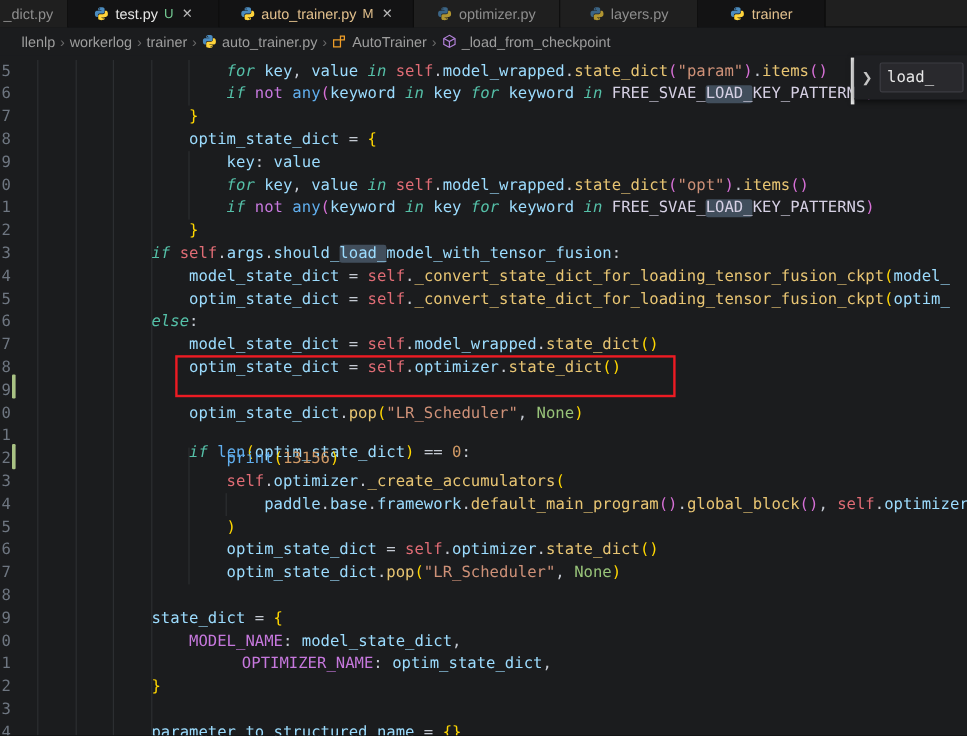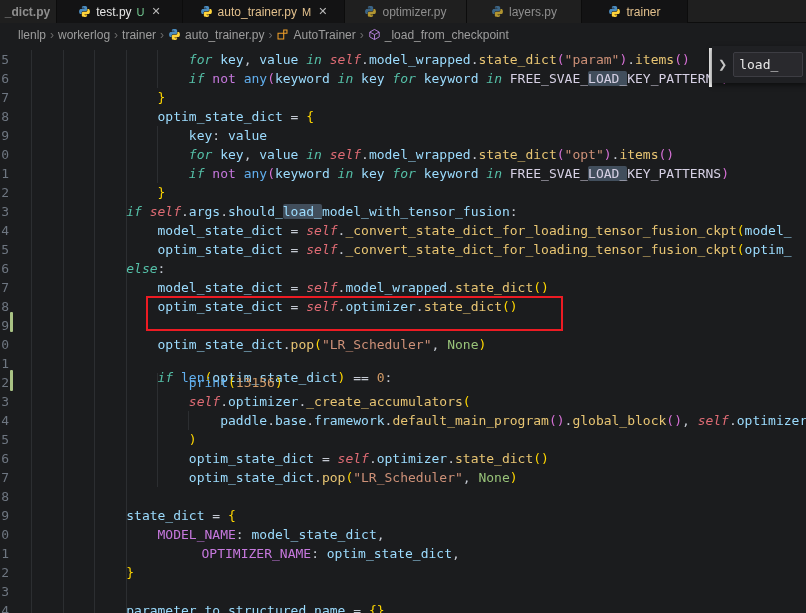--- a/index.html
+++ b/index.html
@@ -4,21 +4,21 @@
 <style>
   html,body{margin:0;padding:0;background:#111;}
   body{width:806px;height:613px;overflow:hidden;font-family:"Liberation Sans",sans-serif;}
   #stage{position:relative;width:806px;height:613px;background:#1b1c1e;overflow:hidden;}
 
   
   #tabbar{position:absolute;left:0;top:0;width:806px;height:23px;display:flex;background:#1f1f1f;border-bottom:1px solid #0d0d0d;box-sizing:border-box;}
   .tab{height:23px;display:flex;align-items:center;justify-content:center;gap:5px;box-sizing:border-box;
        border-right:1px solid #0c0c0c;background:#1f1f1f;font-size:12px;color:#8e8e8e;flex:none;overflow:hidden;padding:0 4px;}
   .tab.dark{background:#131314;}
-  .tab.left{justify-content:center;padding-left:3px;font-weight:bold;}
+  .tab.left{justify-content:flex-start;padding-left:3px;}
   .tlabel{white-space:nowrap;}
   .tlabel.light{color:#e6e6e6;}
   .tlabel.modified{color:var(--modified);}
   .badge{font-size:11px;}
   .badge.modified{color:var(--modified);}
   .badge.untracked{color:var(--untracked);}
   .close{color:#b9b9b9;font-size:11px;margin-left:2px;}
   .ticon{display:flex;align-items:center;}
   .tab:not(.dark) .ticon{opacity:.65;}
 
@@ -28,21 +28,21 @@
   .crumb{display:flex;align-items:center;gap:4px;white-space:nowrap;}
   .csep{color:#6a6a6a;margin:0 4px;font-size:12px;}
 
   
   .guide{position:absolute;width:1px;background:#2c2e31;}
   .gnum{position:absolute;left:0;width:9px;text-align:right;font:13px/19px "DejaVu Sans Mono",monospace;color:var(--gutter);}
   .gbar{position:absolute;left:10px;width:3px;border-radius:1px;background:var(--bar);}
   .cl{position:absolute;left:1px;width:805px;height:19px;font:13px/19px "DejaVu Sans Mono",monospace;white-space:pre;color:var(--pl);}
   .t-kw{color:var(--kw);font-style:italic;}
   .t-not{color:var(--notk);}
-  .t-self{color:var(--self);font-style:italic;}
+  .t-self{color:var(--self);}
   .t-var{color:var(--var);}
   .t-fn{color:var(--fn);}
   .t-bi{color:var(--bi);margin-top:32px;}
   .t-str{color:var(--str);}
   .t-num{color:var(--num);}
   .t-none{color:var(--none);}
   .t-const{color:var(--const);}
   .t-constl{color:var(--constl);}
   .t-b1{color:var(--b1);}
   .t-b2{color:var(--b2);}

